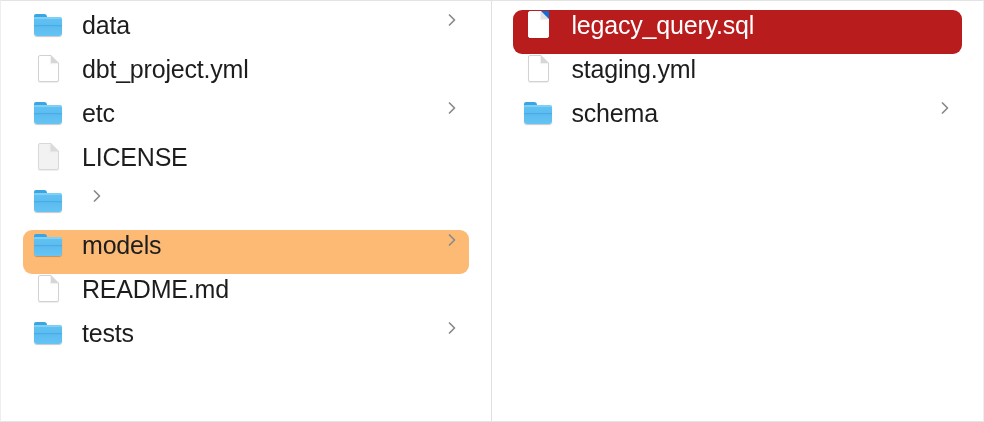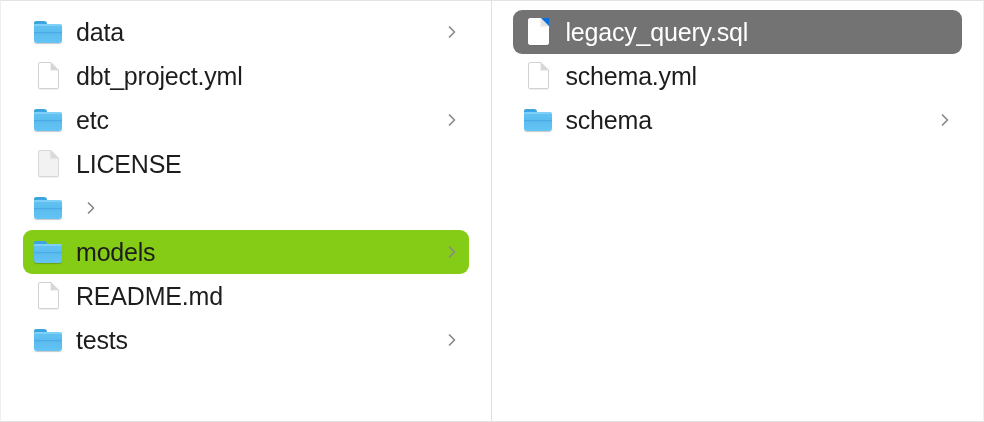--- a/index.html
+++ b/index.html
@@ -39,38 +39,39 @@
     width: 491px;
     border-right: 1px solid #e0e0e0;
   }
   .finder-column.col-right {
     width: 492px;
   }
 
   .file-row {
     position: relative;
     display: flex;
-    align-items: center;
+    align-items: flex-start;
     height: 44px;
     margin: 0 22px;
     padding: 0 10px 0 11px;
     box-sizing: border-box;
     border-radius: 9px;
     cursor: default;
     user-select: none;
+    gap: 6px;
   }
   .col-right .file-row {
     margin: 0 21px 0 21px;
   }
 
   .file-row.sel-gray {
-    background: #84cc16;
+    background: #fdba74;
   }
   .file-row.sel-blue {
-    background: #737373;
+    background: #b91c1c;
   }
 
   
   .icon-wrap {
     width: 28px;
     height: 30px;
     flex: 0 0 28px;
     position: relative;
     margin-right: 14px;
   }
@@ -303,21 +304,21 @@
         <span class="chevron hidden">
           <svg viewBox="0 0 14 20" xmlns="http://www.w3.org/2000/svg" aria-hidden="true">
             <path d="M4.5 5 L9.5 10 L4.5 15" fill="none" stroke="#8a8a8e" stroke-width="1.7" stroke-linecap="round" stroke-linejoin="round"></path>
           </svg>
         </span>
       </div>
       <div class="file-row">
         <span class="icon-wrap">
           <span class="ic-doc"></span>
         </span>
-        <span class="file-label">schema.yml</span>
+        <span class="file-label">staging.yml</span>
         <span class="chevron hidden">
           <svg viewBox="0 0 14 20" xmlns="http://www.w3.org/2000/svg" aria-hidden="true">
             <path d="M4.5 5 L9.5 10 L4.5 15" fill="none" stroke="#8a8a8e" stroke-width="1.7" stroke-linecap="round" stroke-linejoin="round"></path>
           </svg>
         </span>
       </div>
       <div class="file-row">
         <span class="icon-wrap">
           <span class="ic-folder">
             <span class="fld-back"></span>

